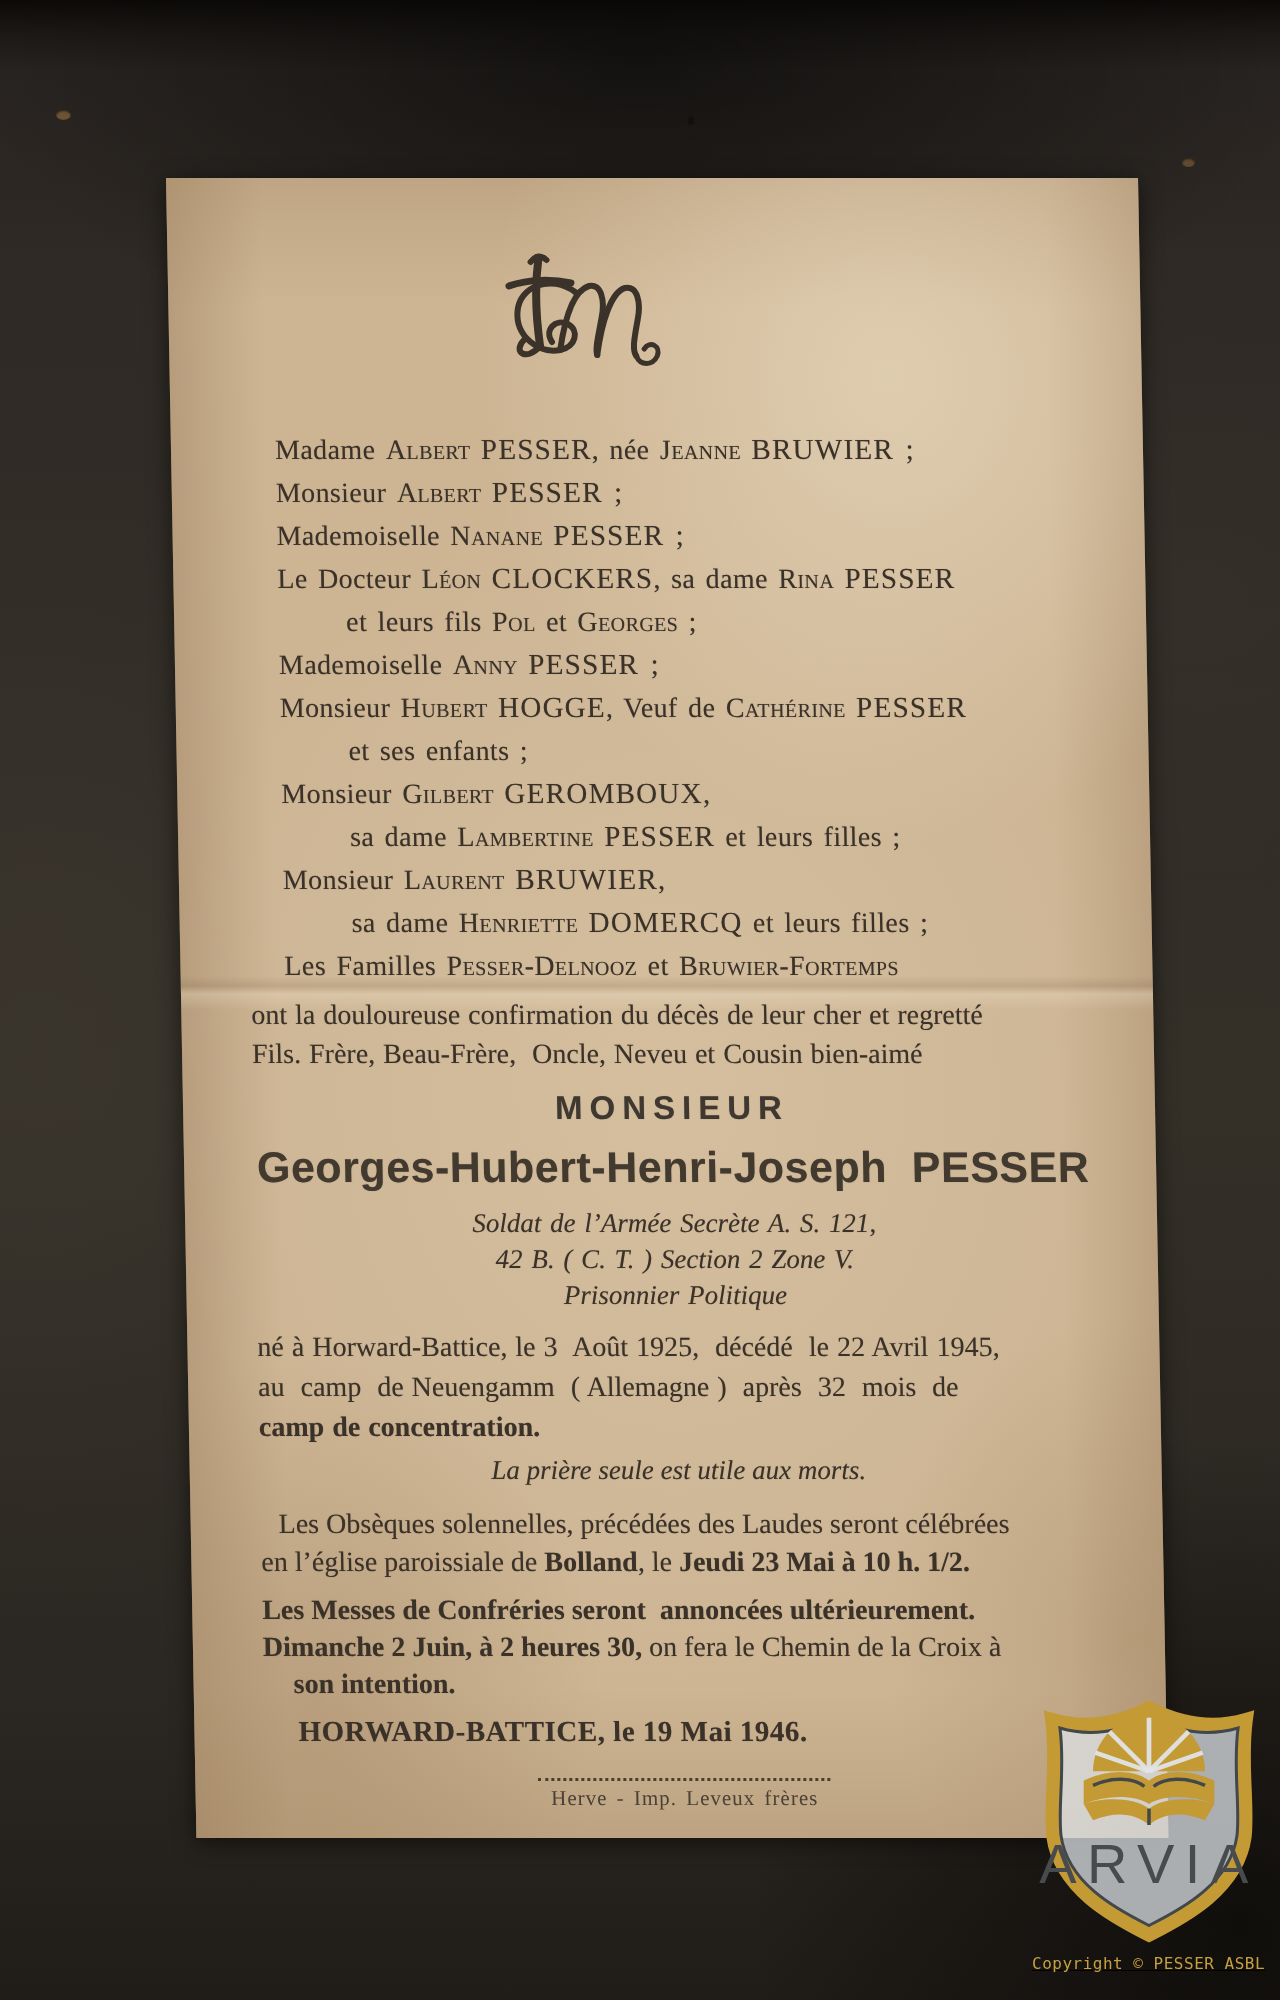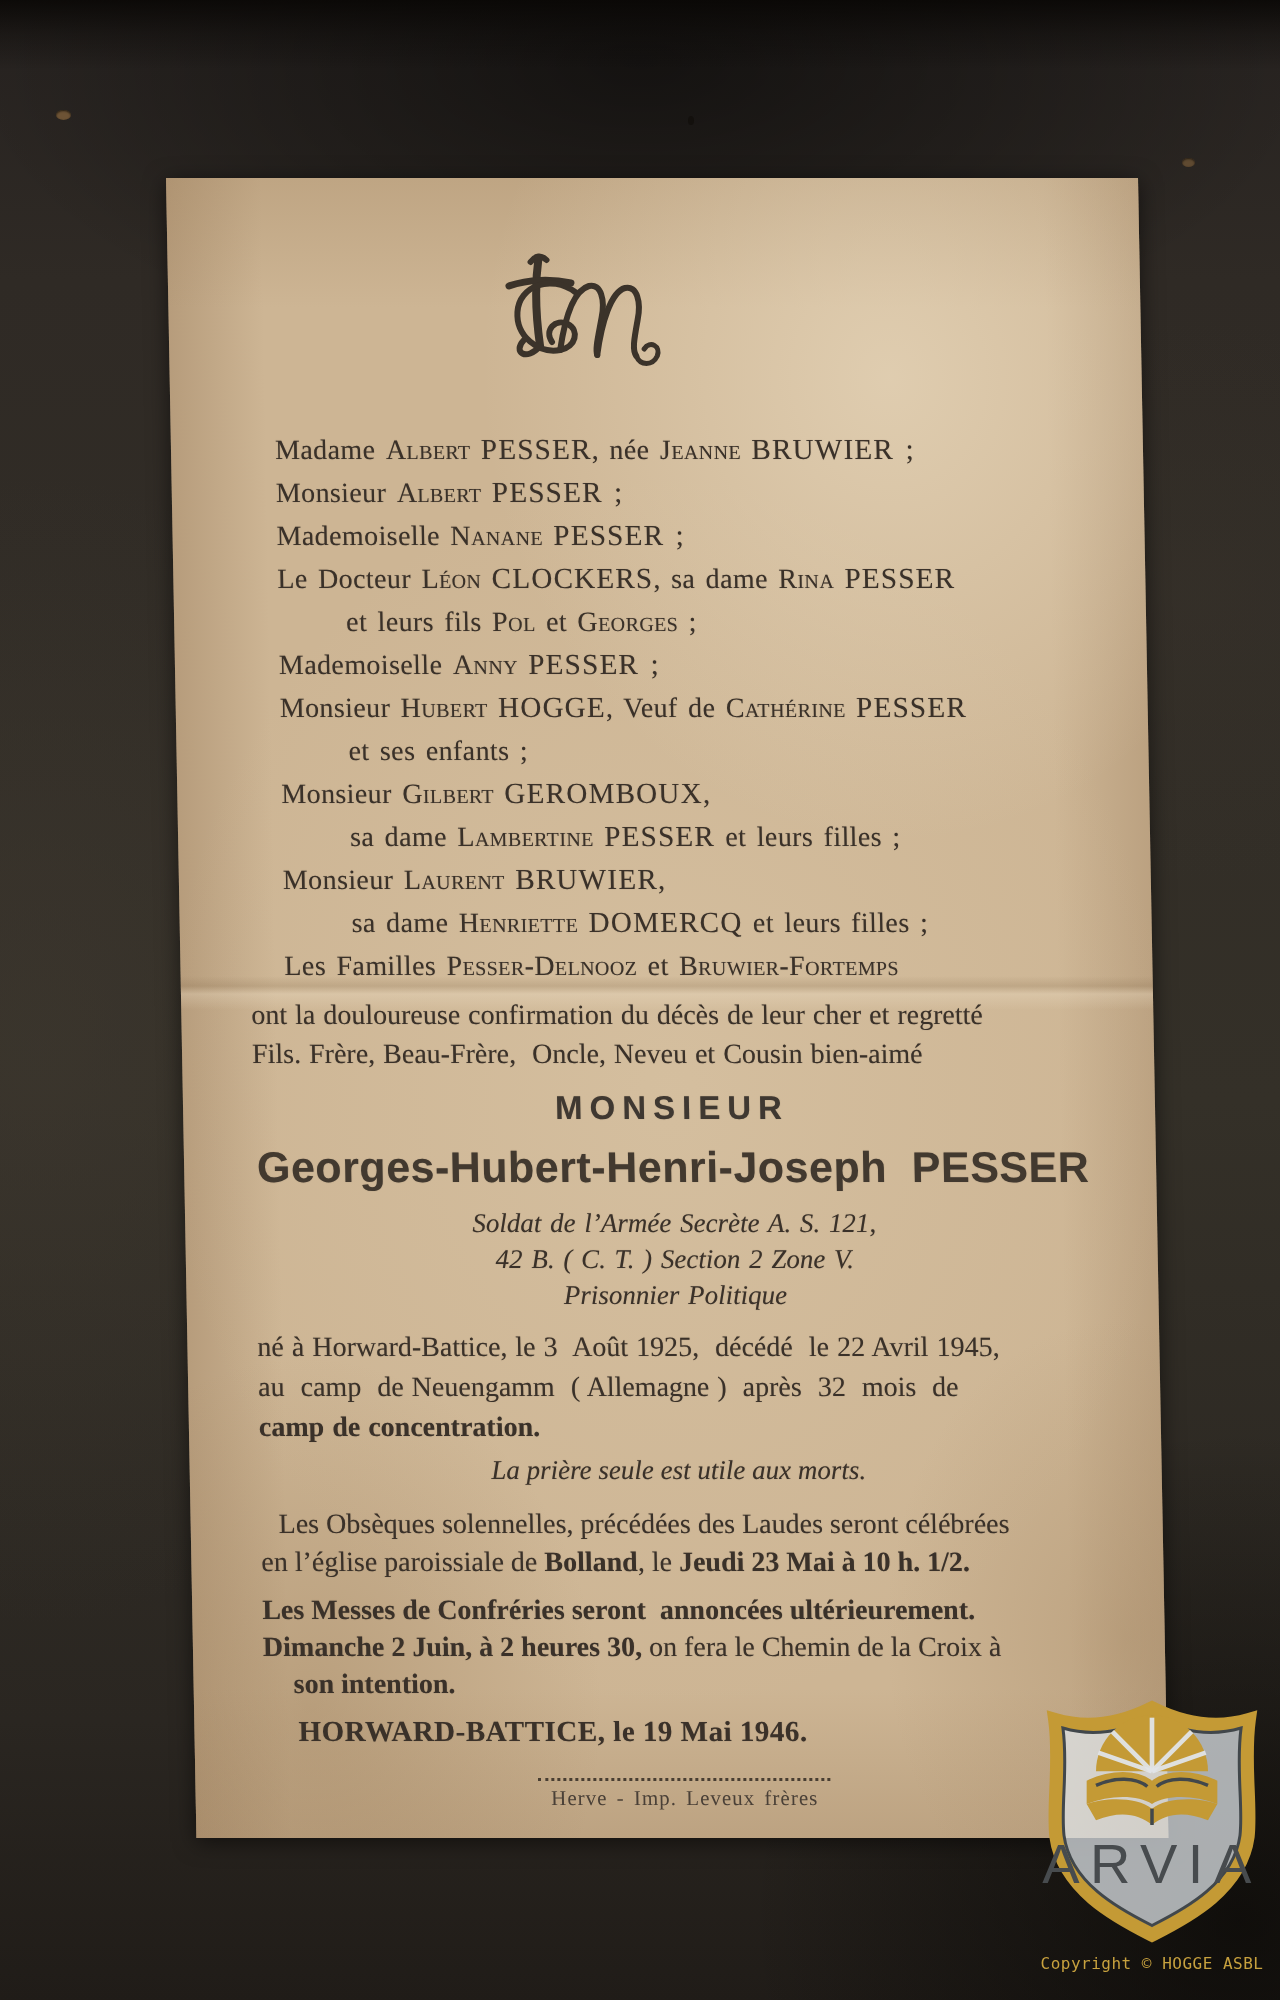--- a/index.html
+++ b/index.html
@@ -45,21 +45,21 @@
   .life{margin-top:14px;font-size:28px;line-height:40px;word-spacing:1px;}
   .motto{margin-top:4px;text-align:center;font-style:italic;font-size:27px;line-height:38px;}
   .obsequies{margin-top:16px;font-size:28px;line-height:38px;}
   .obsequies .ind{margin-left:18px;}
   .masses{margin-top:10px;font-size:28px;line-height:37px;}
   .masses .ind{margin-left:30px;}
   .dateline{margin-top:8px;margin-left:34px;font-size:29px;line-height:42px;font-weight:bold;letter-spacing:0.5px;}
   .footer{margin-top:26px;text-align:center;}
   .rule{width:292px;margin:0 auto 5px;border-top:3px dotted #493e32;}
   .printer{font-size:21px;color:#4a4037;letter-spacing:1px;word-spacing:3px;}
-  .badge{position:absolute;left:1032px;top:1692px;width:240px;text-align:center;}
+  .badge{position:absolute;left:1032px;top:1692px;width:240px;text-align:left;text-decoration:underline;}
   .copyright{margin-top:6px;font-family:"DejaVu Sans Mono","Liberation Mono",monospace;
     font-size:16px;letter-spacing:0.5px;color:#c7a13e;white-space:nowrap;}
 </style>
 </head>
 <body>
 
 <div class="stage">
 
   <div class="hole" style="left:56px;top:110px;width:15px;height:10px;background:#6d5335;box-shadow:inset 0 1px 2px #241c12;"></div>
   <div class="hole" style="left:1182px;top:158px;width:13px;height:9px;background:#5f4a31;box-shadow:inset 0 1px 2px #241c12;"></div>
@@ -153,15 +153,15 @@
           <path d="M50 34 L27 26"></path>
             <path d="M50 34 L73 26"></path>
         </g>
         <path d="M22 38 C32 33 44 33 50 38 C56 33 68 33 78 38 L78 48 C68 44 56 44 50 48 C44 44 32 44 22 48 Z" fill="#c49a35"></path>
         <path d="M26 40 C34 36.5 43 36.5 48 40.5 M74 40 C66 36.5 57 36.5 52 40.5" stroke="#41474b" stroke-width="1.5" fill="none"></path>
         <path d="M22 48 C30 45 44 45 50 50 C56 45 70 45 78 48 L74 55 C64 51 56 52 50 57 C44 52 36 51 26 55 Z" fill="#c49a35"></path>
         <path d="M50 50 L50 57" stroke="#41474b" stroke-width="1.5"></path>
       </g>
       <text x="50" y="82" text-anchor="middle" font-family="Liberation Sans, sans-serif" font-size="24" letter-spacing="4.5" fill="#474b4e">ARVIA</text>
     </svg>
-    <div class="copyright">Copyright © HOGGE ASBL</div>
+    <div class="copyright">Copyright © PESSER ASBL</div>
   </div>
 </div>
 
 </body></html>

